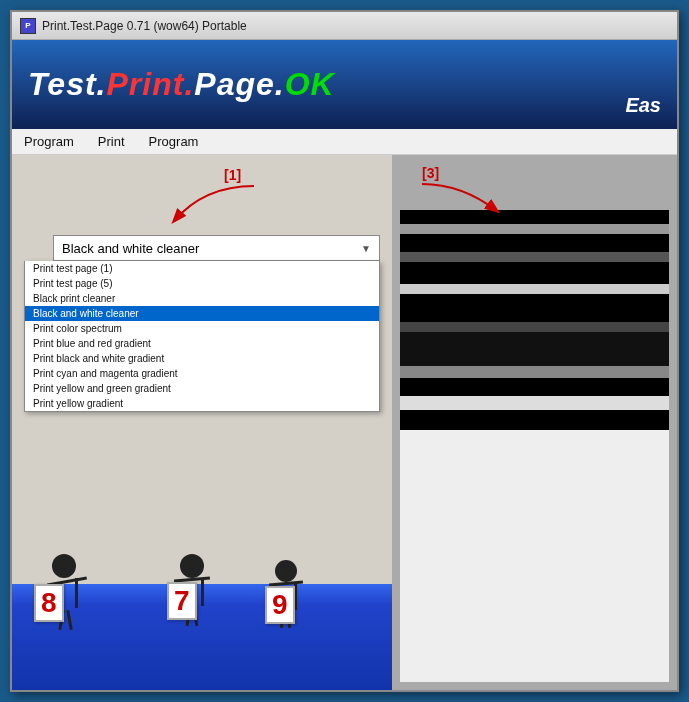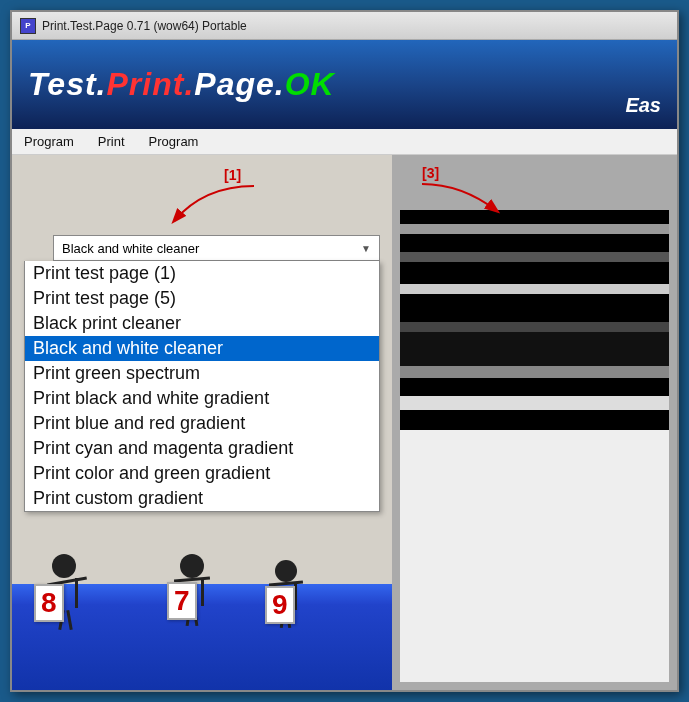--- a/index.html
+++ b/index.html
@@ -134,21 +134,21 @@
       left: 0;
       right: 0;
       background: white;
       border: 1px solid #888;
       border-top: none;
       z-index: 100;
       box-shadow: 2px 2px 5px rgba(0,0,0,0.3);
     }
     .dropdown-item {
       padding: 2px 8px;
-      font-size: 18px;
+      font-size: 10px;
       cursor: pointer;
       color: #111;
       white-space: nowrap;
     }
     .dropdown-item.selected {
       background: #0066cc;
       color: white;
     }
 
     
@@ -273,26 +273,26 @@
         <div style="display:flex; align-items:center; background:white; border:1px solid #888; height:26px; padding: 0 8px; cursor:pointer;">
           <span style="flex:1; font-size:13px;">Black and white cleaner</span>
           <span style="font-size:10px; color:#555;">▼</span>
         </div>
 
         <div class="dropdown-open">
           <div class="dropdown-item">Print test page (1)</div>
           <div class="dropdown-item">Print test page (5)</div>
           <div class="dropdown-item">Black print cleaner</div>
           <div class="dropdown-item selected">Black and white cleaner</div>
-          <div class="dropdown-item">Print green spectrum</div>
+          <div class="dropdown-item">Print color spectrum</div>
+          <div class="dropdown-item">Print blue and red gradient</div>
           <div class="dropdown-item">Print black and white gradient</div>
-          <div class="dropdown-item">Print blue and red gradient</div>
           <div class="dropdown-item">Print cyan and magenta gradient</div>
-          <div class="dropdown-item">Print color and green gradient</div>
-          <div class="dropdown-item">Print custom gradient</div>
+          <div class="dropdown-item">Print yellow and green gradient</div>
+          <div class="dropdown-item">Print yellow gradient</div>
         </div>
 
         <div style="position:absolute; left:200px; top:90px;">
           <span class="annotation" style="position:relative; top:0; left:0;">[2]</span>
         </div>
         <svg style="position:absolute; left:100px; top:55px; width:130px; height:60px;">
           <defs>
             <marker id="ah2" markerWidth="8" markerHeight="8" refX="6" refY="3" orient="auto">
               <path d="M0,0 L0,6 L8,3 z" fill="#cc0000"></path>
             </marker>

